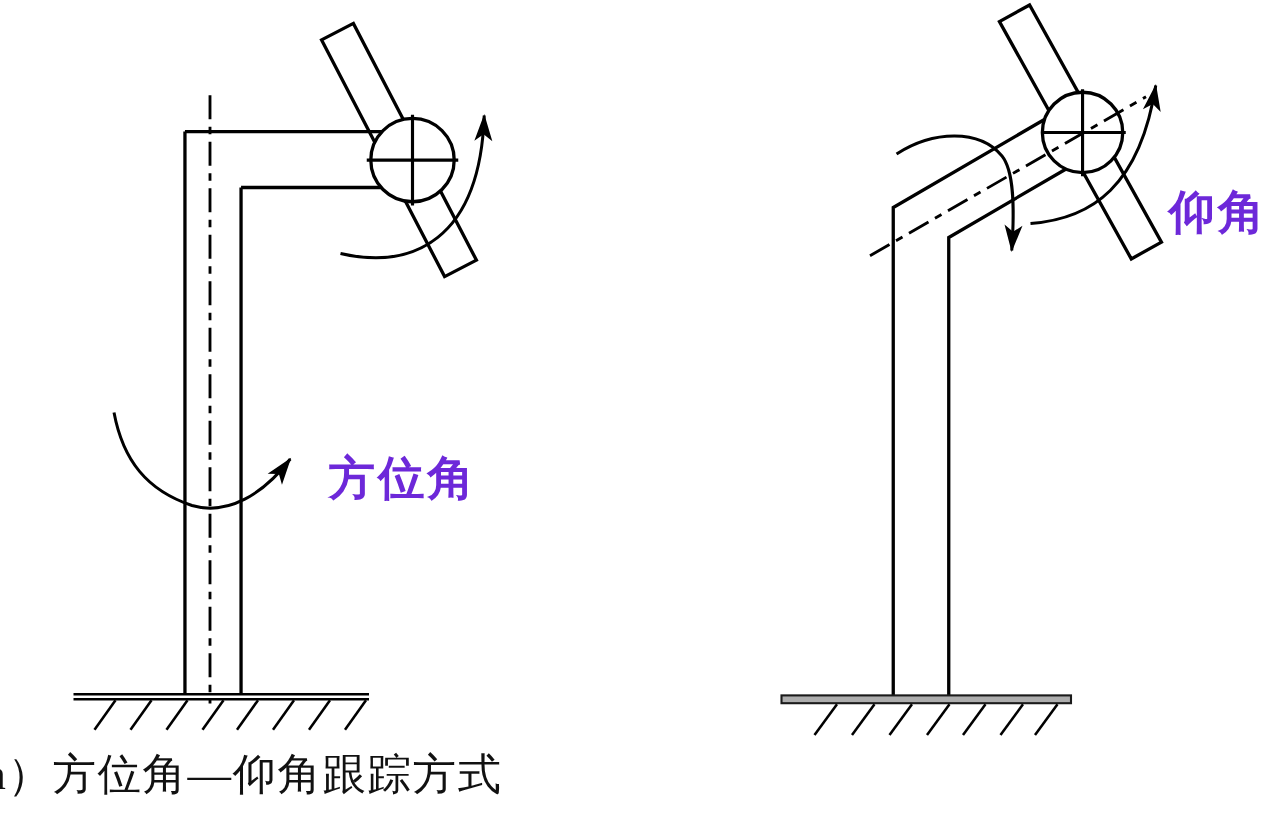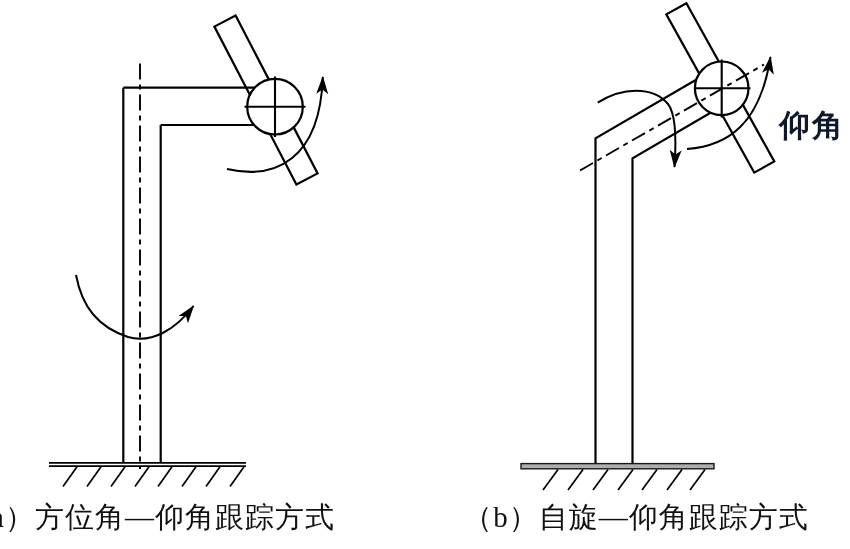--- a/index.html
+++ b/index.html
@@ -6,27 +6,28 @@
   #figure{
     position:relative;
     width:850px;height:549px;
     background:#fff;
     font-family:"Liberation Sans","DejaVu Sans",sans-serif;
     overflow:hidden;
   }
   #lineart{position:absolute;left:0;top:0;}
   .lbl{
     position:absolute;
-    color:#0f172a;
+    color:#6d28d9;
     font-weight:bold;
     font-size:31px;
     line-height:1;
     letter-spacing:2px;
     white-space:nowrap;
     font-family:"Liberation Sans","DejaVu Sans",sans-serif;
+    margin-top:16px;
   }
   .caption{
     position:absolute;
     top:501px;
     color:#111;
     font-weight:normal;
     font-size:29px;
     line-height:1.15;
     letter-spacing:1px;
     white-space:nowrap;
@@ -117,17 +118,17 @@
         <path d="M583,469.5 L568,490"></path>
         <path d="M608,469.5 L593,490"></path>
         <path d="M633,469.5 L618,490"></path>
         <path d="M657,469.5 L642,490"></path>
         <path d="M682,469.5 L667,490"></path>
         <path d="M705,469.5 L690,490"></path>
       </g>
     </g>
   </svg>
 
+  <div class="lbl" id="label-azimuth">方位角</div>
   <div class="lbl" id="label-elevation">仰角</div>
 
   <div class="caption" id="caption-a">（a）方位角—仰角跟踪方式</div>
-  <div class="caption" id="caption-b">（b）自旋—仰角跟踪方式</div>
 </div>
 
 </body></html>

